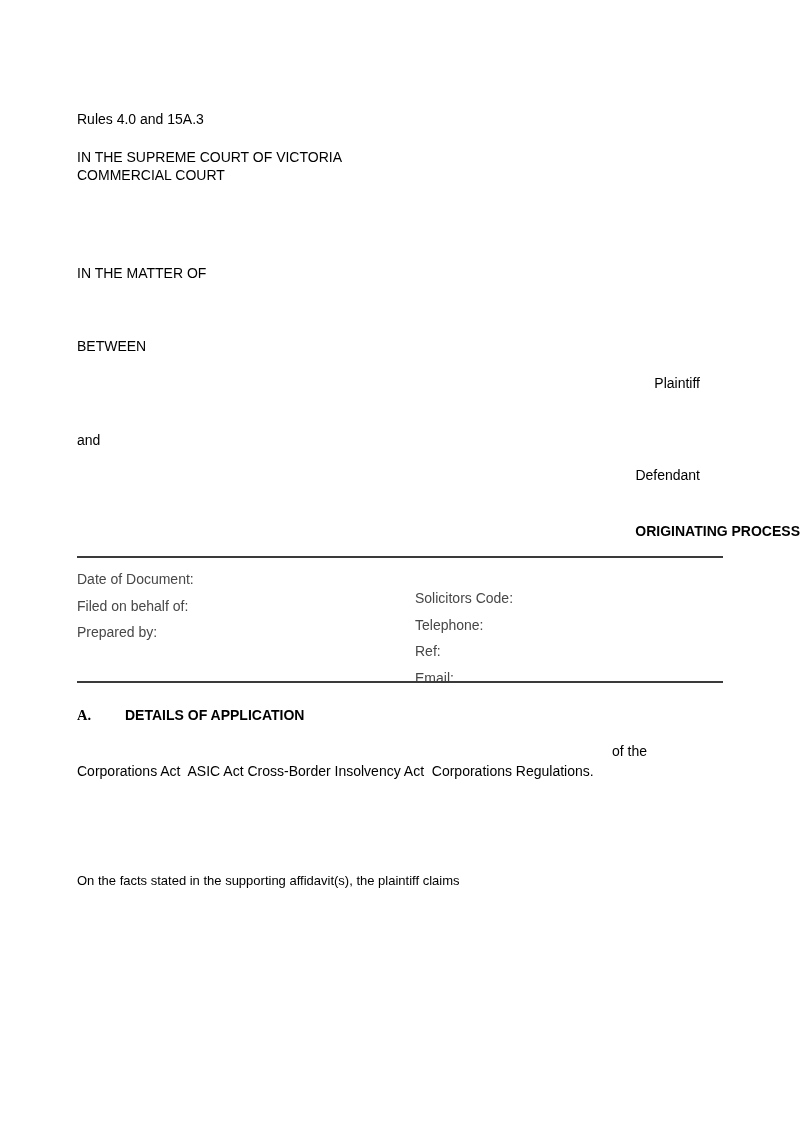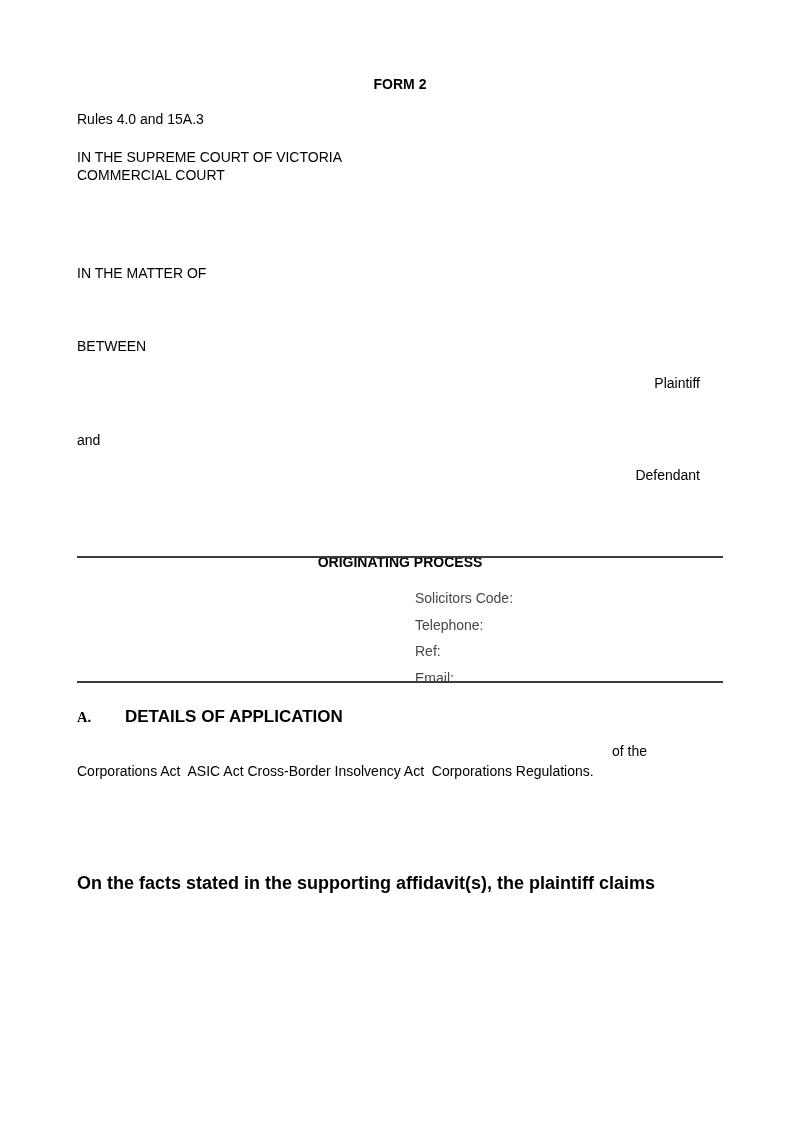--- a/index.html
+++ b/index.html
@@ -48,53 +48,57 @@
   .section-heading { top: 707px; left: 77px; }
   .section-letter {
     display: inline-block;
     width: 48px;
     font-family: "Liberation Serif", serif;
     font-weight: bold;
     font-size: 14.5px;
   }
   .section-title {
     font-weight: bold;
-    font-size: 17px;
+    font-size: 14px;
   }
   .para-line { white-space: pre-wrap; }
-  .small-text { font-size: 18px; font-weight: bold; }
+  .small-text { font-size: 13px; }
 </style>
 </head>
 <body>
 
 <div class="page">
 
-  <div class="abs centered bold" style="top:76px;">FORM 2</div>
 
   <div class="abs left-margin" style="top:111px;">Rules 4.0 and 15A.3</div>
 
   <div class="abs left-margin court-block" style="top:149px;">
     <div>IN THE SUPREME COURT OF VICTORIA</div>
     <div>COMMERCIAL COURT</div>
   </div>
 
   <div class="abs left-margin" style="top:265px;">IN THE MATTER OF</div>
 
   <div class="abs left-margin" style="top:338px;">BETWEEN</div>
 
   <div class="abs right-aligned" style="top:375px;margin-left:48px;">Plaintiff</div>
 
   <div class="abs left-margin" style="top:432px;">and</div>
 
   <div class="abs right-aligned" style="top:467px;">Defendant</div>
 
-  <div class="abs centered bold" style="top:554px;">ORIGINATING PROCESS</div>
+  <div class="abs centered bold" style="top:523px;text-align:right;">ORIGINATING PROCESS</div>
 
   <div class="abs rule-line" style="top:556px;"></div>
 
+  <div class="abs filing-col col-left">
+    <div class="filing-row">Date of Document:</div>
+    <div class="filing-row">Filed on behalf of:</div>
+    <div class="filing-row">Prepared by:</div>
+  </div>
 
   <div class="abs filing-col col-right">
     <div class="filing-row">Solicitors Code:</div>
     <div class="filing-row">Telephone:</div>
     <div class="filing-row">Ref:</div>
     <div class="filing-row">Email:</div>
   </div>
 
   <div class="abs rule-line" style="top:681px;"></div>
 

